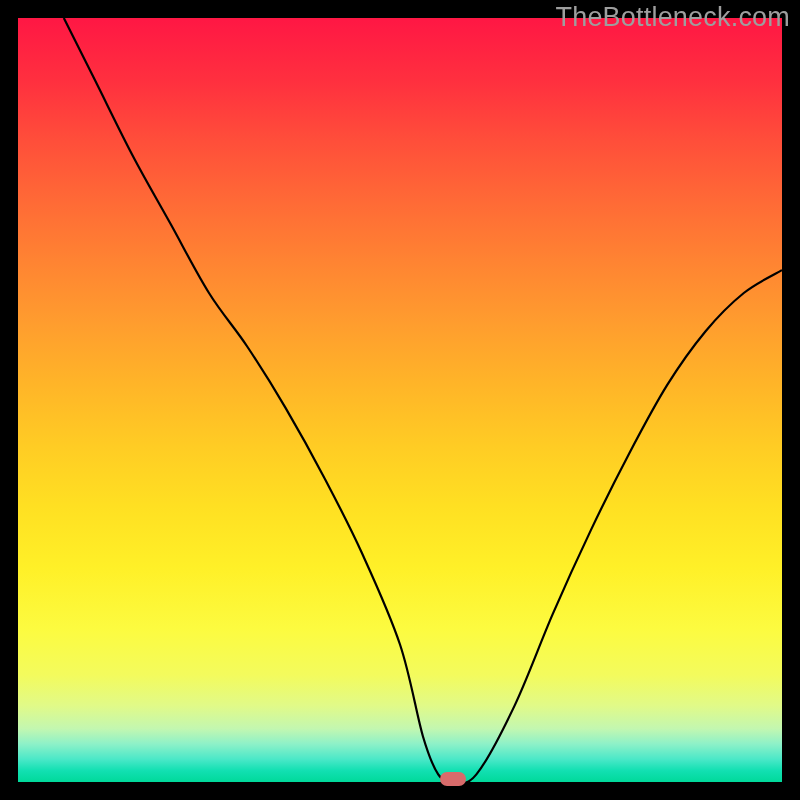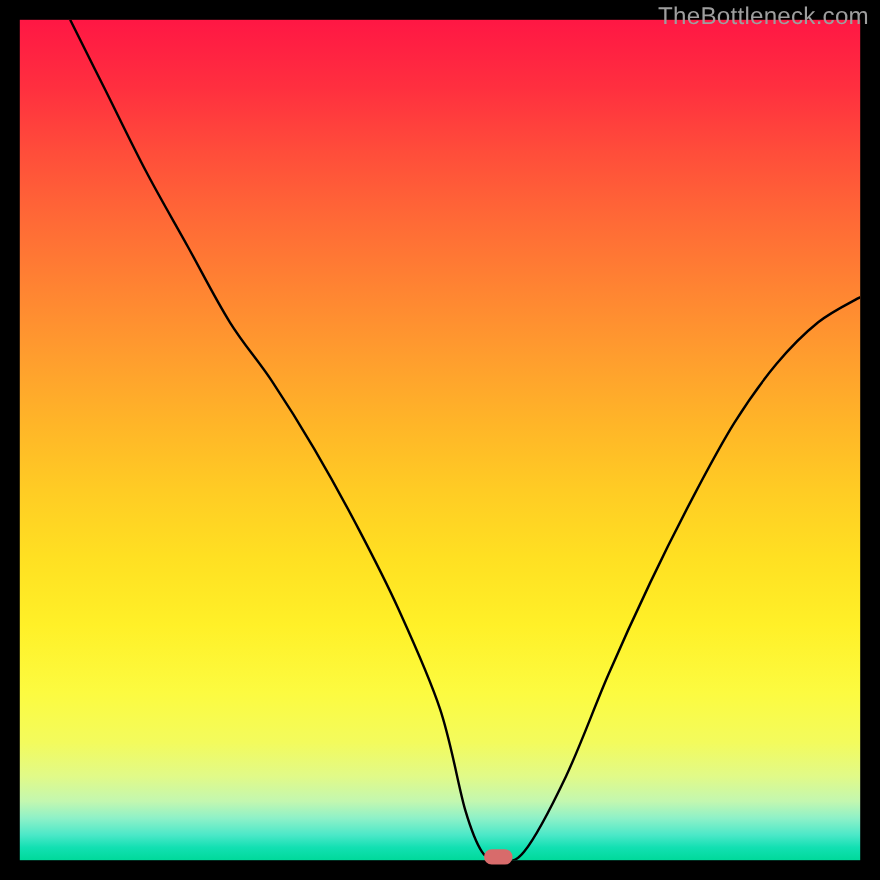--- a/index.html
+++ b/index.html
@@ -58,21 +58,21 @@
     height: 14px;
     border-radius: 7px;
     background: #d86b6b;
     transform: translate(-50%, -50%);
   }
   .watermark {
     position: absolute;
     top: 2px;
     right: 10px;
     color: #9e9e9e;
-    font-size: 22px;
+    font-size: 27px;
     letter-spacing: 0.2px;
   }
 </style>
 </head>
 <body>
 
 <div class="canvas">
 
   <div class="gradient-area"></div>
 

